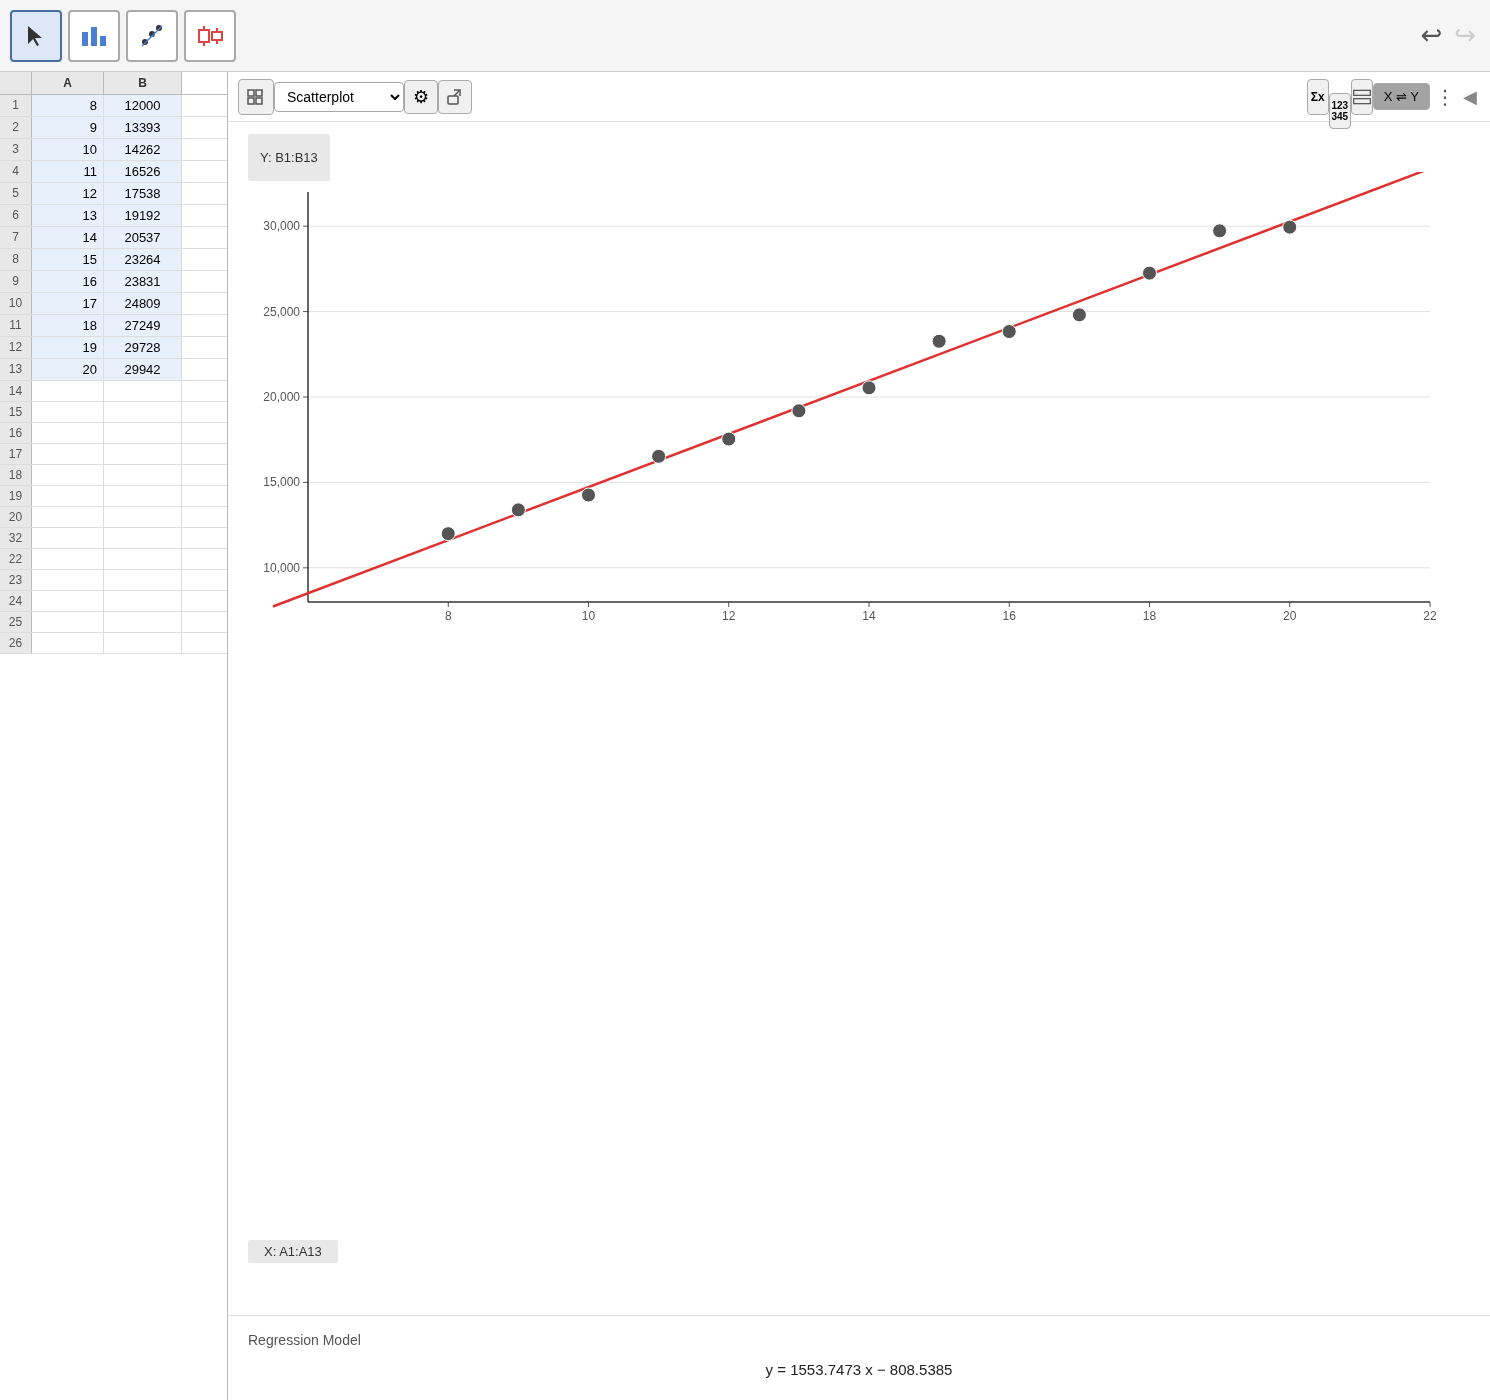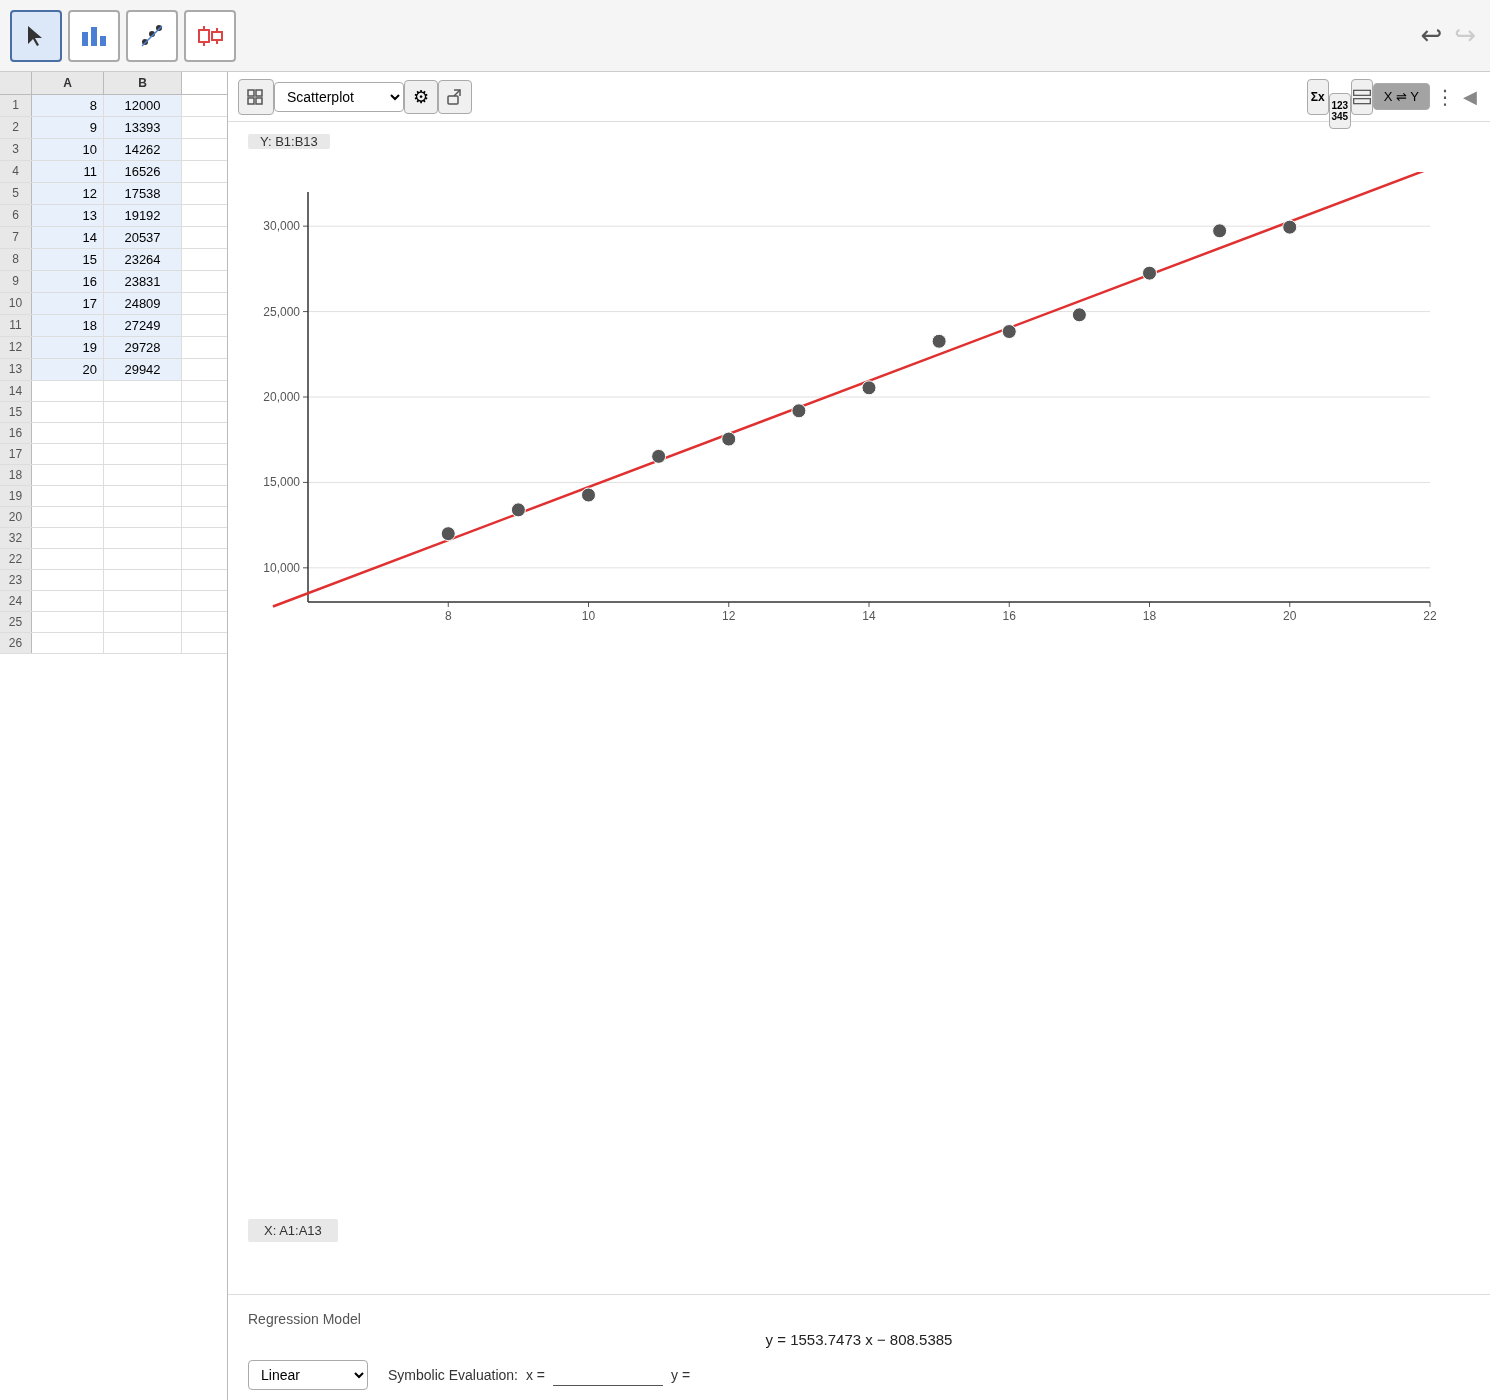--- a/index.html
+++ b/index.html
@@ -85,32 +85,32 @@
       width: 30px; height: 36px; border: none; background: none; cursor: pointer; font-size: 20px; color: #555;
     }
     .collapse-btn {
       width: 20px; height: 36px; border: none; background: none; cursor: pointer; font-size: 18px; color: #888;
     }
 
     
     #chart-area { flex: 1; position: relative; padding: 10px 0; }
     .axis-label-y {
       position: absolute; top: 12px; left: 20px;
-      background: #e8e8e8; padding: 0 12px; font-size: 13px; color: #333; border-radius: 2px;
+      background: #e8e8e8; padding: 16px 12px; font-size: 13px; color: #333; border-radius: 2px;
     }
     .axis-label-x {
       position: absolute; bottom: 52px; left: 20px;
       background: #e8e8e8; padding: 4px 16px; font-size: 13px; color: #333; border-radius: 2px;
     }
 
     
     #regression-section {
       padding: 16px 20px 10px 20px; border-top: 1px solid #ddd; background: #fff;
     }
-    .regression-title { font-size: 14px; color: #555; margin-bottom: 4px; }
+    .regression-title { font-size: 14px; color: #555; margin-bottom: 13px; }
     .regression-eq {
       text-align: center; font-size: 15px; margin-bottom: 12px; color: #222;
     }
     .regression-controls { display: flex; align-items: center; gap: 20px; }
     .reg-type-select {
       padding: 5px 8px; border: 1px solid #aaa; border-radius: 4px;
       font-size: 14px; background: #fff; cursor: pointer; min-width: 120px;
     }
     .symbolic-eval { font-size: 14px; color: #333; display: flex; align-items: center; gap: 8px; }
     .eval-input {
@@ -396,31 +396,16 @@
           <circle cx="921.5" cy="101.16291666666667" r="7" fill="#555" stroke="#fff" stroke-width="1"></circle>
           <circle cx="991.625" cy="58.81333333333334" r="7" fill="#555" stroke="#fff" stroke-width="1"></circle>
           <circle cx="1061.75" cy="55.1575" r="7" fill="#555" stroke="#fff" stroke-width="1"></circle>
         </svg>
       <div class="axis-label-x">X: A1:A13</div>
     </div>
 
     <div id="regression-section">
       <div class="regression-title">Regression Model</div>
       <div class="regression-eq">y = 1553.7473 x − 808.5385</div>
-      <div class="regression-controls">
-        <select class="reg-type-select">
-          <option>Linear</option>
-          <option>Quadratic</option>
-          <option>Exponential</option>
-          <option>Logarithmic</option>
-          <option>Power</option>
-        </select>
-        <div class="symbolic-eval">
-          <span>Symbolic Evaluation:</span>
-          <span>x =</span>
-          <input class="eval-input" type="text" value="" style="">
-          <span>y =</span>
-        </div>
-      </div>
     </div>
 
   </div>
 </div>
 
 </body></html>

